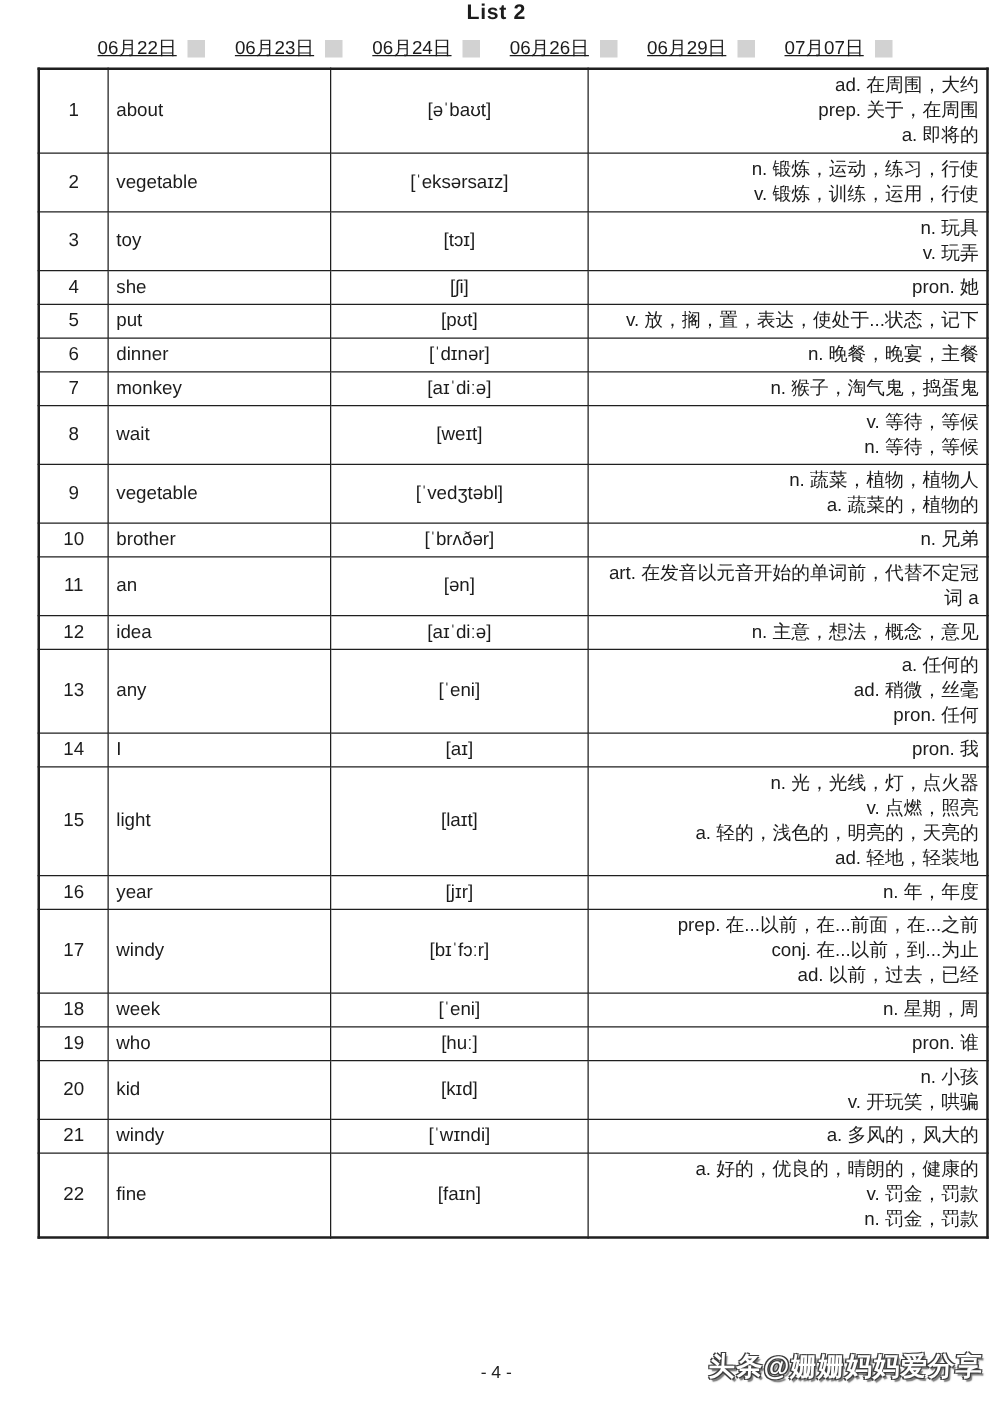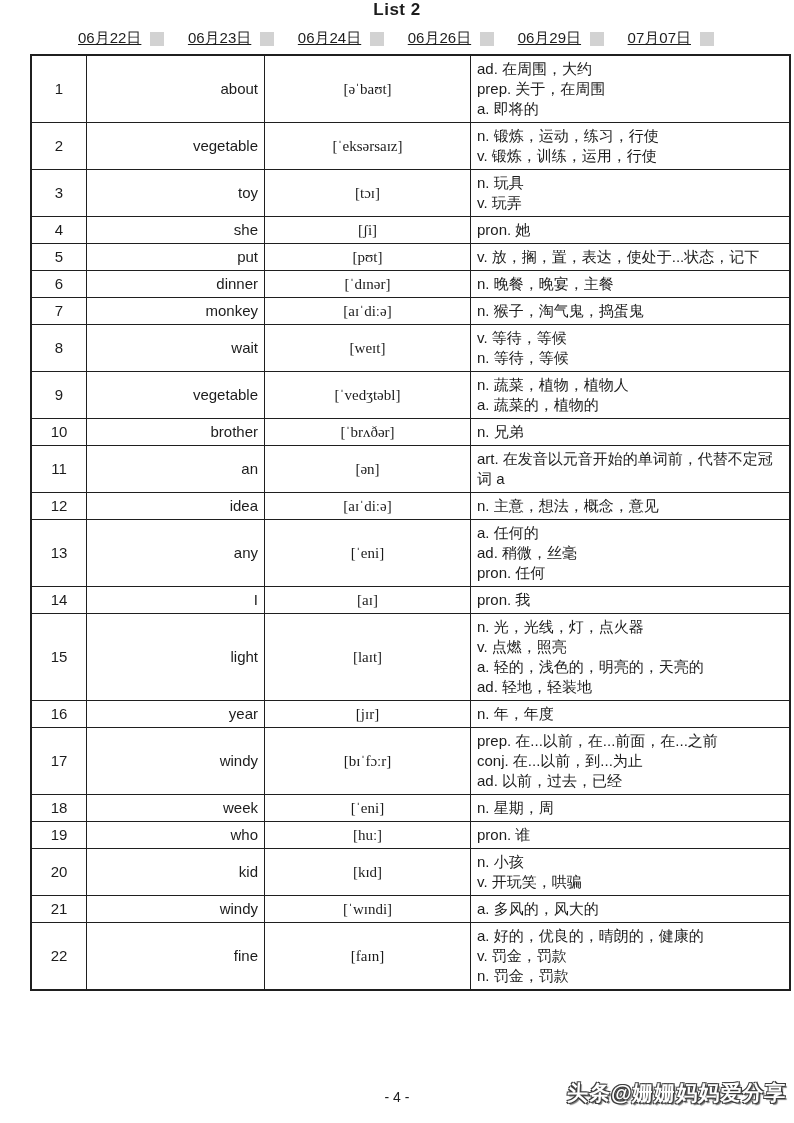--- a/index.html
+++ b/index.html
@@ -24,23 +24,23 @@
   table.vocab{
     border-collapse:collapse;table-layout:fixed;
     margin-left:30px;width:734px;
     border:2px solid #1f1f1f;
   }
   table.vocab td{
     border:1px solid #1f1f1f;vertical-align:middle;
     font-size:15px;padding:3px 6px;line-height:20px;
   }
   td.col-no{width:42px;text-align:center;}
-  td.col-word{width:165px;text-align:right;}
-  td.col-phon{width:193px;text-align:center;font-family:Liberation Serif, serif;font-size:14.5px;}
-  td.col-mean{width:306px;text-align:left;padding-left:9px;margin-top:24px;}
+  td.col-word{width:165px;text-align:left;}
+  td.col-phon{width:193px;text-align:center;font-family:Liberation Sans, sans-serif;font-size:14.5px;}
+  td.col-mean{width:306px;text-align:right;padding-left:9px;margin-top:24px;}
   .meaning-line{white-space:normal;}
   .footer{
     position:absolute;left:0;bottom:14px;width:100%;height:30px;
   }
   .page-number{
     position:absolute;left:0;right:0;text-align:center;bottom:4px;
     font-size:14px;color:#222;
   }
   .watermark{
     position:absolute;right:8px;bottom:2px;

